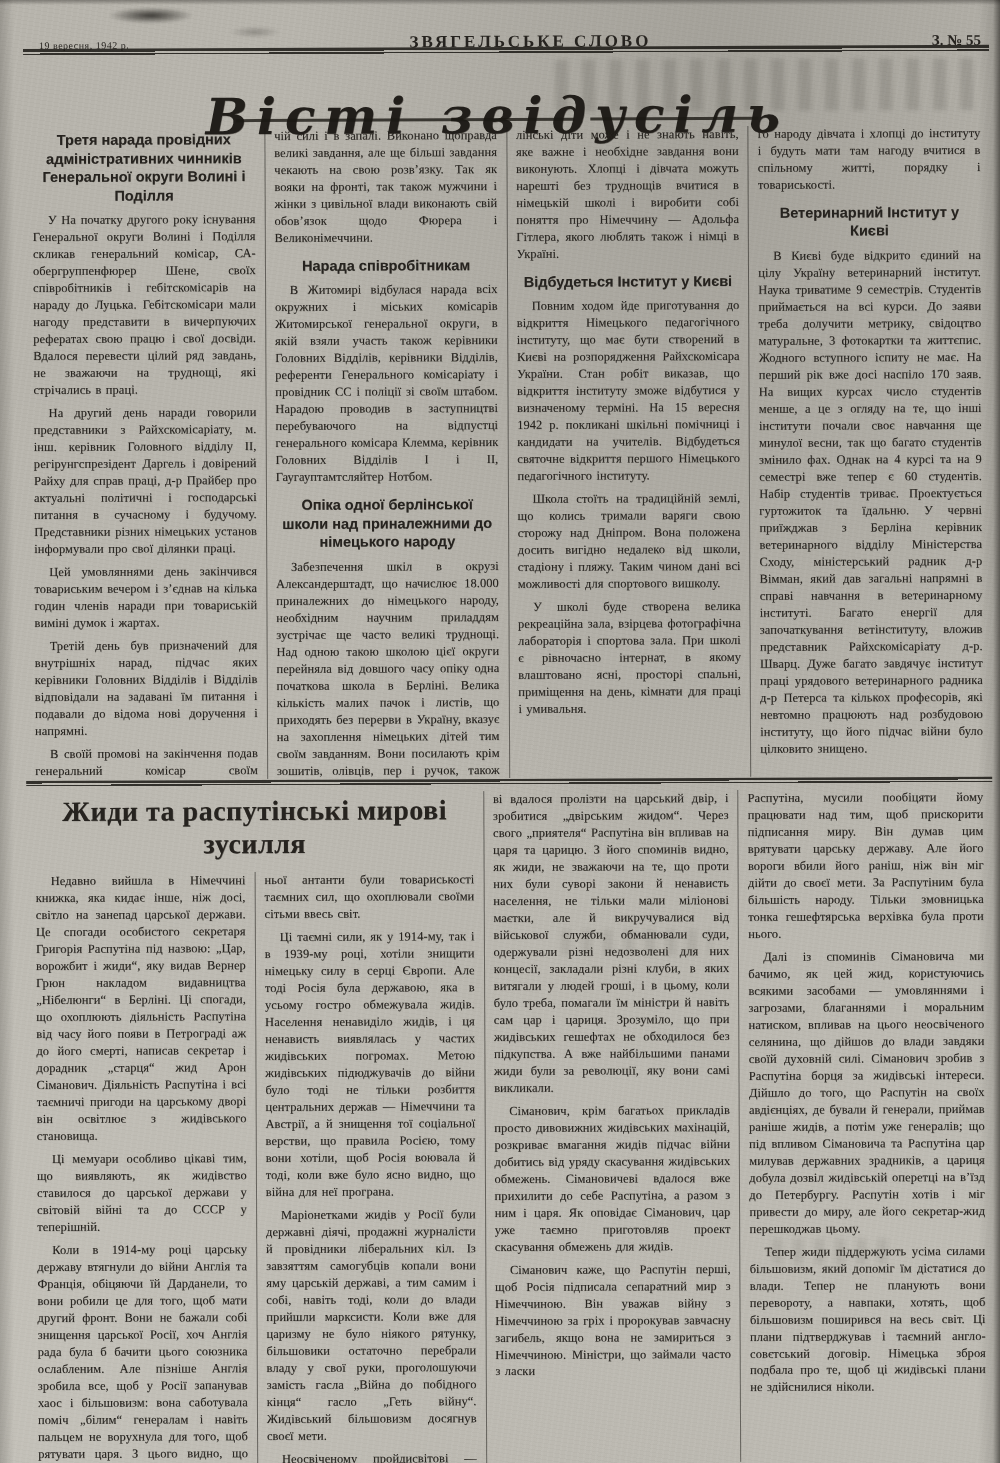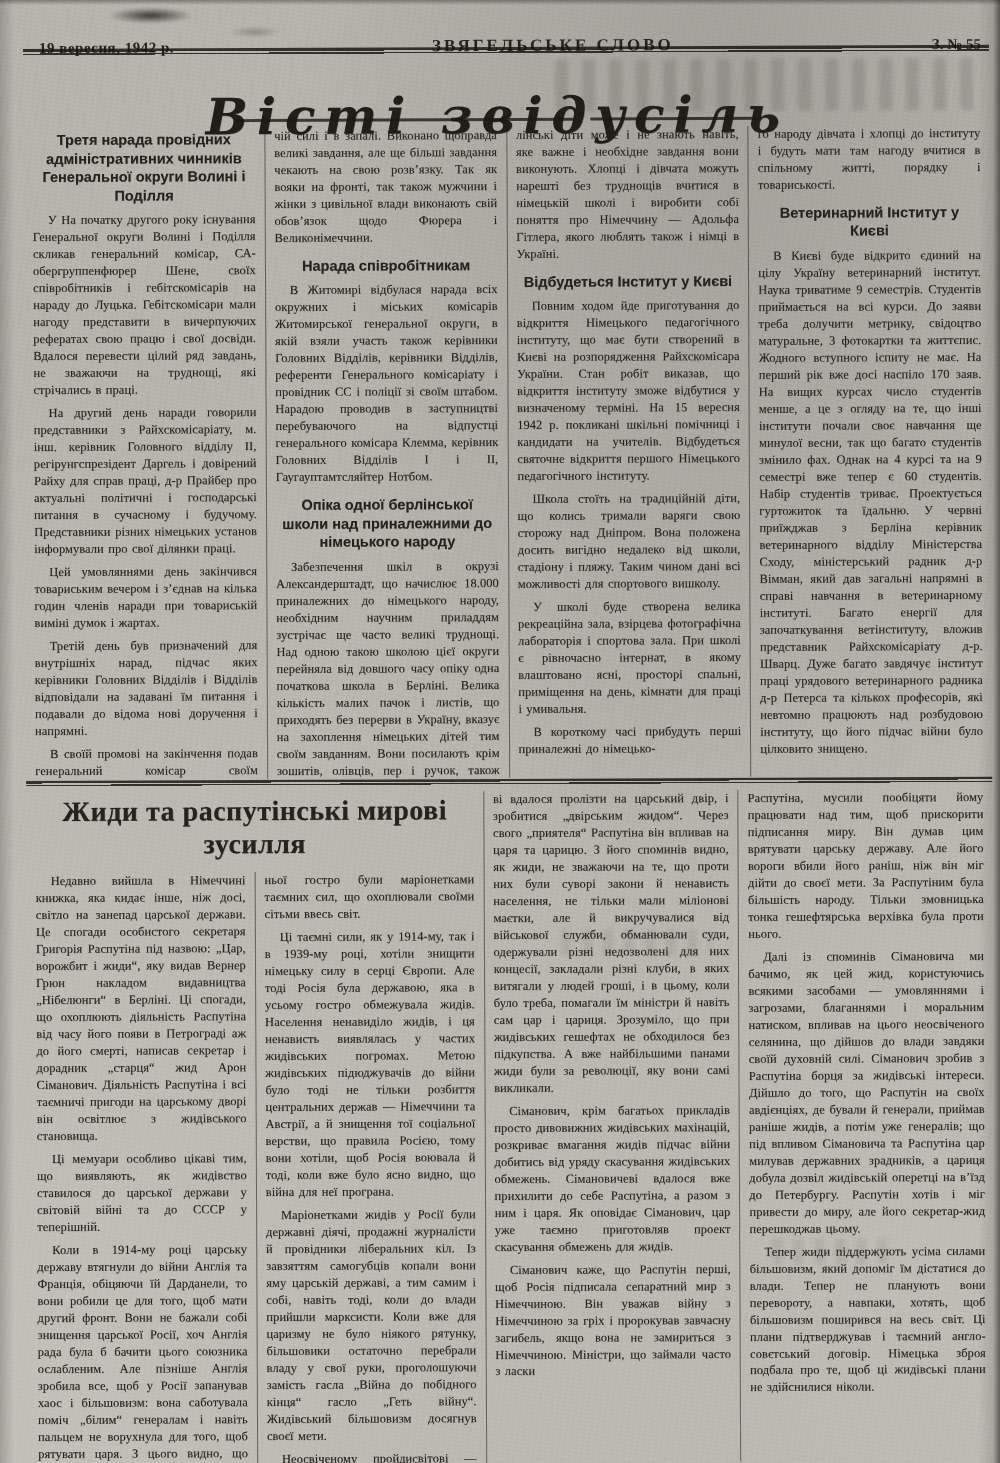--- a/index.html
+++ b/index.html
@@ -11,21 +11,21 @@
       radial-gradient(ellipse at 4% 96%, rgba(238,236,228,.22), transparent 52%),
       radial-gradient(ellipse at 96% 88%, rgba(230,228,220,.18), transparent 40%),
       repeating-linear-gradient(9deg, rgba(0,0,0,.022) 0 1px, transparent 1px 4px),
       repeating-linear-gradient(98deg, rgba(255,255,255,.035) 0 2px, transparent 2px 6px);
     font-family:"Liberation Serif",serif;color:#26231f;
   }
   .tilt{position:absolute;inset:0;transform:rotate(-0.25deg);}
   
   .masthead{position:absolute;top:22px;left:42px;right:16px;display:flex;
     justify-content:space-between;align-items:baseline;}
-  .m-date{font-size:15px;font-weight:bold;letter-spacing:.5px;margin-top:16px;}
+  .m-date{font-size:10px;font-weight:normal;letter-spacing:.5px;margin-top:16px;}
   .m-title{font-size:17px;font-weight:bold;letter-spacing:3px;}
   .m-issue{font-size:15px;font-weight:bold;}
   .rule-double{position:absolute;left:26px;right:8px;height:7px;
     background:linear-gradient(#15130f 0 3px, transparent 3px 4.5px, #15130f 4.5px 6px, transparent 6px);
     opacity:.82;}
   .r-top{top:47px;}
   .r-mid{top:779px;height:6px;
     background:linear-gradient(#15130f 0 2.5px, transparent 2.5px 3.8px, #15130f 3.8px 5.2px, transparent 5.2px);}
   
   .script-head{position:absolute;top:52px;left:0;right:0;text-align:center;
@@ -118,44 +118,43 @@
           <p class="art-p cont">чій силі і в запалі. Виконано щоправда великі завдання, але ще більші завдання чекають на свою розв’язку. Так як вояки на фронті, так також мужчини і жінки з цивільної влади виконають свій обов’язок щодо Фюрера і Великонімеччини.</p>
           <h3 class="art-head">Нарада співробітникам</h3>
           <p class="art-p">В Житомирі відбулася нарада всіх окружних і міських комісарів Житомирської генеральної округи, в якій взяли участь також керівники Головних Відділів, керівники Відділів, референти Генерального комісаріату і провідник СС і поліції зі своїм штабом. Нарадою проводив в заступництві перебуваючого на відпустці генерального комісара Клемма, керівник Головних Відділів I і II, Гаугауптамтсляйтер Нотбом.</p>
           <h3 class="art-head">Опіка одної берлінської школи над приналежними до німецького народу</h3>
           <p class="art-p">Забезпечення шкіл в окрузі Александерштадт, що начислює 18.000 приналежних до німецького народу, необхідним научним приладдям зустрічає ще часто великі труднощі. Над одною такою школою цієї округи перейняла від довшого часу опіку одна початкова школа в Берліні. Велика кількість малих пачок і листів, що приходять без перерви в Україну, вказує на захоплення німецьких дітей тим своїм завданням. Вони посилають крім зошитів, олівців, пер і ручок, також часописи для молоді і книжки, а навіть вовняні блюзи, шапки і панчохи. Бер-</p>
         </div>
       <div class="col tc">
           <p class="art-p cont">лінські діти може і не знають навіть, яке важне і необхідне завдання вони виконують. Хлопці і дівчата можуть нарешті без труднощів вчитися в німецькій школі і виробити собі поняття про Німеччину — Адольфа Гітлера, якого люблять також і німці в Україні.</p>
           <h3 class="art-head">Відбудеться Інститут у Києві</h3>
           <p class="art-p">Повним ходом йде приготування до відкриття Німецького педагогічного інституту, що має бути створений в Києві на розпорядження Райхскомісара України. Стан робіт виказав, що відкриття інституту зможе відбутися у визначеному терміні. На 15 вересня 1942 р. покликані шкільні помічниці і кандидати на учителів. Відбудеться святочне відкриття першого Німецького педагогічного інституту.</p>
-          <p class="art-p">Школа стоїть на традиційній діти, що колись тримали варяги свою сторожу над Дніпром. Вона положена досить вигідно недалеко від школи, стадіону і пляжу. Таким чином дані всі можливості для спортового вишколу.</p>
+          <p class="art-p">Школа стоїть на традиційній землі, що колись тримали варяги свою сторожу над Дніпром. Вона положена досить вигідно недалеко від школи, стадіону і пляжу. Таким чином дані всі можливості для спортового вишколу.</p>
           <p class="art-p">У школі буде створена велика рекреаційна зала, взірцева фотографічна лабораторія і спортова зала. При школі є рівночасно інтернат, в якому влаштовано ясні, просторі спальні, приміщення на день, кімнати для праці і умивальня.</p>
-          <p class="art-p">В короткому часі прибудуть перші приналежні до німецько-</p>
         </div>
       <div class="col tc">
           <p class="art-p cont">го народу дівчата і хлопці до інституту і будуть мати там нагоду вчитися в спільному житті, порядку і товариськості.</p>
           <h3 class="art-head">Ветеринарний Інститут у Києві</h3>
           <p class="art-p">В Києві буде відкрито єдиний на цілу Україну ветеринарний інститут. Наука триватиме 9 семестрів. Студентів приймається на всі курси. До заяви треба долучити метрику, свідоцтво матуральне, 3 фотокартки та життєпис. Жодного вступного іспиту не має. На перший рік вже досі наспіло 170 заяв. На вищих курсах число студентів менше, а це з огляду на те, що інші інститути почали своє навчання ще минулої весни, так що багато студентів змінило фах. Однак на 4 курсі та на 9 семестрі вже тепер є 60 студентів. Набір студентів триває. Проектується гуртожиток та їдальню. У червні приїжджав з Берліна керівник ветеринарного відділу Міністерства Сходу, міністерський радник д-р Вімман, який дав загальні напрямні в справі навчання в ветеринарному інституті. Багато енергії для започаткування ветінституту, вложив представник Райхскомісаріату д-р. Шварц. Дуже багато завдячує інститут праці урядового ветеринарного радника д-р Петерса та кількох професорів, які невтомно працюють над розбудовою інституту, що його підчас війни було цілковито знищено.</p>
         </div>
     </section>
 
     <div class="rule-double r-mid"></div>
 
     <section class="bottom-zone">
       <div class="b-left">
         <h2 class="b-headline">Жиди та распутінські мирові зусилля</h2>
         <div class="b-inner">
           <div class="col">
               <p class="art-p">Недавно вийшла в Німеччині книжка, яка кидає інше, ніж досі, світло на занепад царської держави. Це спогади особистого секретаря Григорія Распутіна під назвою: „Цар, ворожбит і жиди“, яку видав Вернер Грюн накладом видавництва „Нібелюнги“ в Берліні. Ці спогади, що охоплюють діяльність Распутіна від часу його появи в Петрограді аж до його смерті, написав секретар і дорадник „старця“ жид Арон Сіманович. Діяльність Распутіна і всі таємничі пригоди на царському дворі він освітлює з жидівського становища.</p>
               <p class="art-p">Ці мемуари особливо цікаві тим, що виявляють, як жидівство ставилося до царської держави у світовій війні та до СССР у теперішній.</p>
               <p class="art-p">Коли в 1914-му році царську державу втягнули до війни Англія та Франція, обіцяючи їй Дарданели, то вони робили це для того, щоб мати другий фронт. Вони не бажали собі знищення царської Росії, хоч Англія рада була б бачити цього союзника ослабленим. Але пізніше Англія зробила все, щоб у Росії запанував хаос і більшовизм: вона саботувала поміч „білим“ генералам і навіть пальцем не ворухнула для того, щоб рятувати царя. З цього видно, що державні діячі тодіш-</p>
             </div>
           <div class="col">
-              <p class="art-p cont">ньої гостро були маріонетками таємних сил, що охоплювали своїми сітьми ввесь світ.</p>
+              <p class="art-p cont">ньої антанти були товариськості таємних сил, що охоплювали своїми сітьми ввесь світ.</p>
               <p class="art-p">Ці таємні сили, як у 1914-му, так і в 1939-му році, хотіли знищити німецьку силу в серці Європи. Але тоді Росія була державою, яка в усьому гостро обмежувала жидів. Населення ненавиділо жидів, і ця ненависть виявлялась у частих жидівських погромах. Метою жидівських підюджувачів до війни було тоді не тільки розбиття центральних держав — Німеччини та Австрії, а й знищення тої соціальної верстви, що правила Росією, тому вони хотіли, щоб Росія воювала й тоді, коли вже було ясно видно, що війна для неї програна.</p>
               <p class="art-p">Маріонетками жидів у Росії були державні діячі, продажні журналісти й провідники ліберальних кіл. Із завзяттям самогубців копали вони яму царській державі, а тим самим і собі, навіть тоді, коли до влади прийшли марксисти. Коли вже для царизму не було ніякого рятунку, більшовики остаточно перебрали владу у свої руки, проголошуючи замість гасла „Війна до побідного кінця“ гасло „Геть війну“. Жидівський більшовизм досягнув своєї мети.</p>
               <p class="art-p">Неосвіченому пройдисвітові — київському ювелірові Сімановиче-</p>
             </div>
         </div>
       </div>
       <div class="col bc">
           <p class="art-p cont">ві вдалося пролізти на царський двір, і зробитися „двірським жидом“. Через свого „приятеля“ Распутіна він впливав на царя та царицю. З його споминів видно, як жиди, не зважаючи на те, що проти них були суворі закони й ненависть населення, не тільки мали міліонові маєтки, але й викручувалися від військової служби, обманювали суди, одержували різні недозволені для них концесії, закладали різні клуби, в яких витягали у людей гроші, і в цьому, коли було треба, помагали їм міністри й навіть сам цар і цариця. Зрозуміло, що при жидівських гешефтах не обходилося без підкупства. А вже найбільшими панами жиди були за революції, яку вони самі викликали.</p>
           <p class="art-p">Сіманович, крім багатьох прикладів просто дивовижних жидівських махінацій, розкриває вмагання жидів підчас війни добитись від уряду скасування жидівських обмежень. Сімановичеві вдалося вже прихилити до себе Распутіна, а разом з ним і царя. Як оповідає Сіманович, цар уже таємно приготовляв проект скасування обмежень для жидів.</p>
           <p class="art-p">Сіманович каже, що Распутін перші, щоб Росія підписала сепаратний мир з Німеччиною. Він уважав війну з Німеччиною за гріх і пророкував завчасну загибель, якщо вона не замириться з Німеччиною. Міністри, що займали часто з ласки</p>

